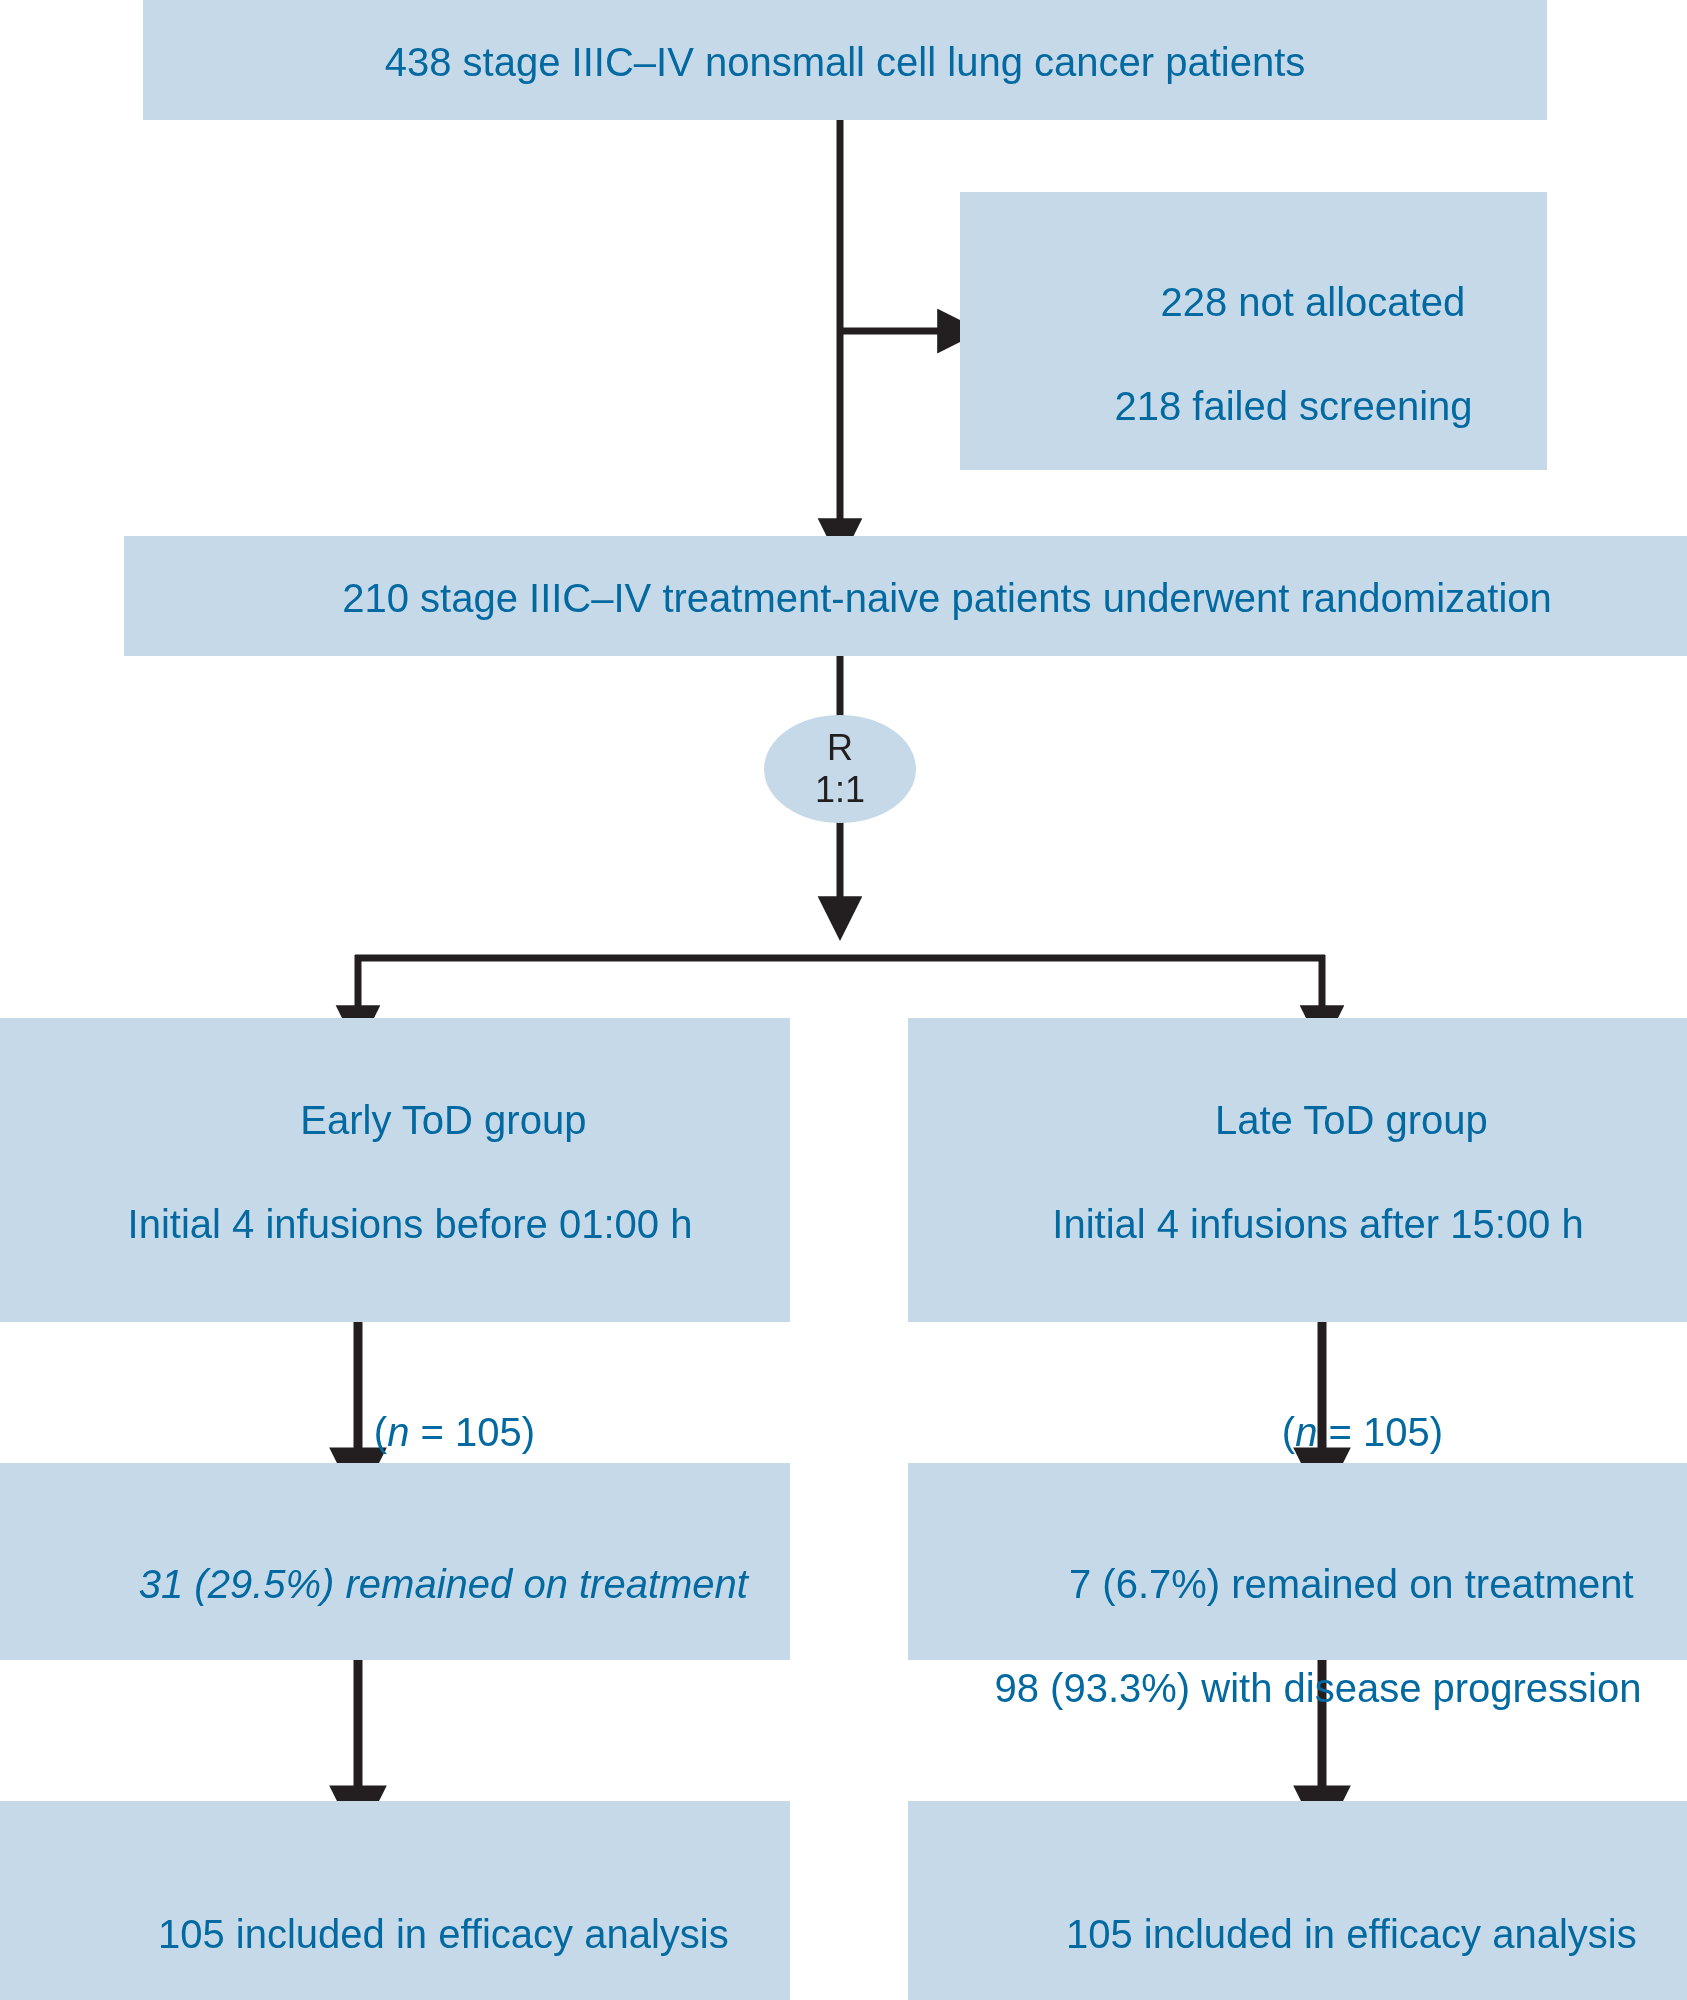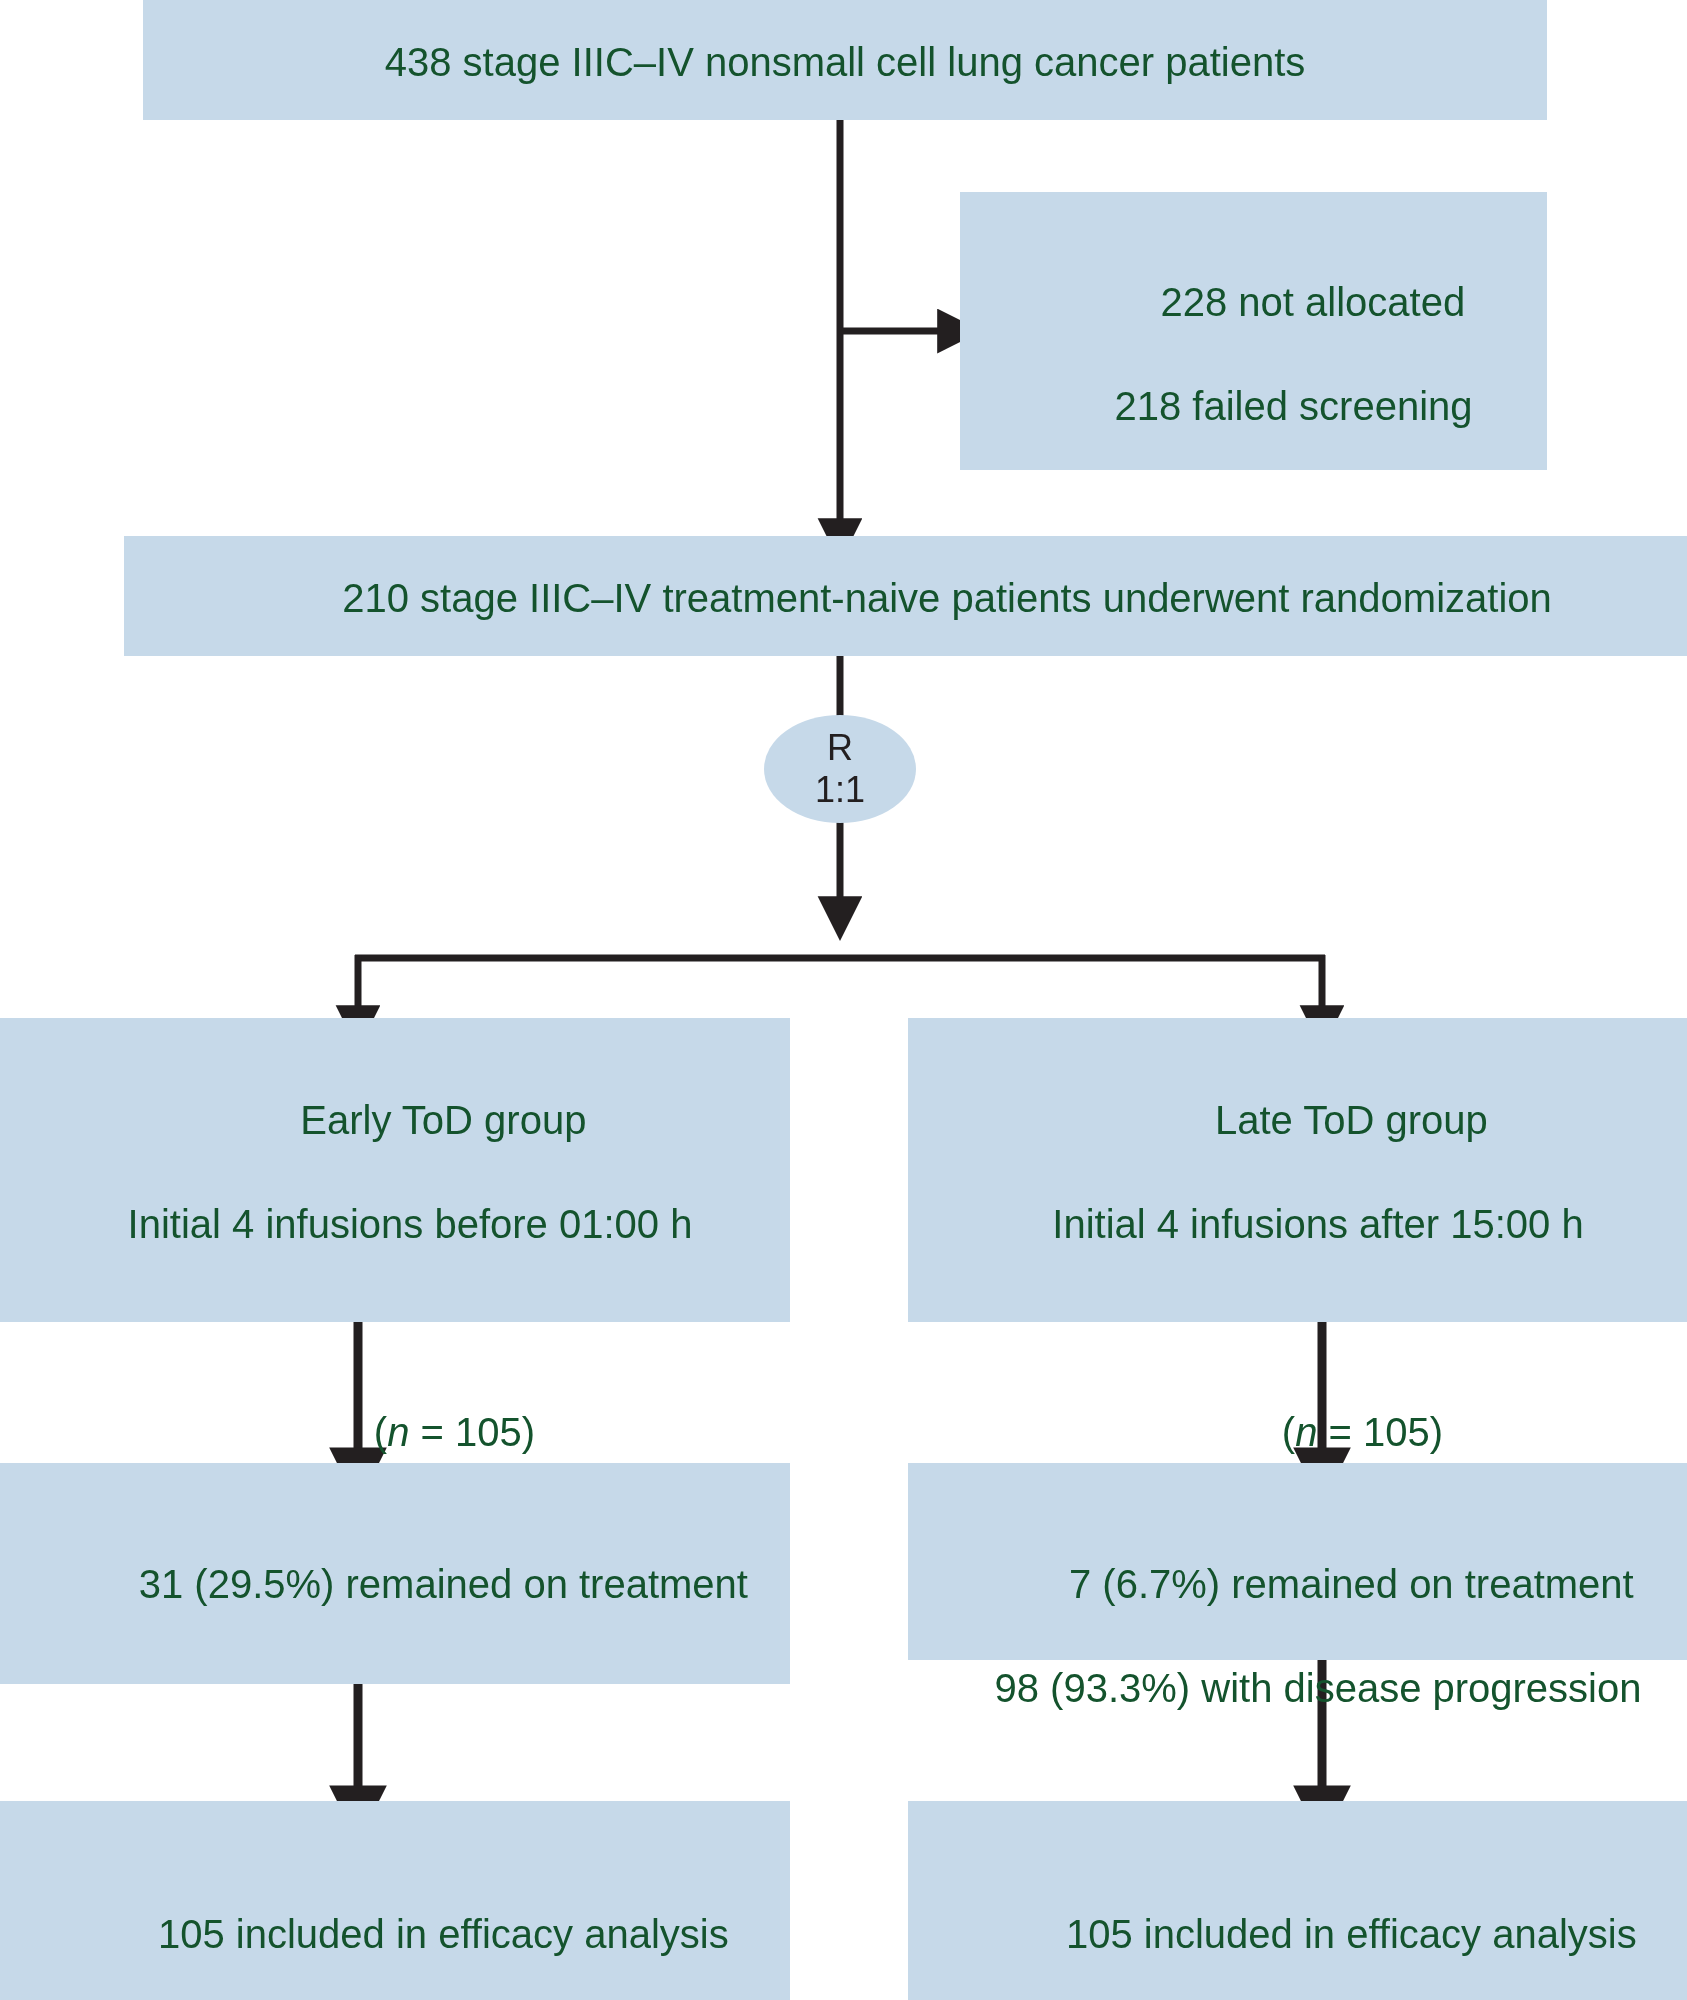--- a/index.html
+++ b/index.html
@@ -22,21 +22,21 @@
     background: #c6d9e9;
     box-sizing: border-box;
     color: #231f20;
   }
   .box .txt {
     position: absolute;
     left: 0;
     right: 0;
     font-size: 40px;
     line-height: 1.30;
-    color: #14532d;
+    color: #0369a1;
     white-space: pre;
   }
   .center .txt {
     text-align: center;
   }
   .left .txt {
     text-align: center;
   }
   .indent {
     display: block;
@@ -150,21 +150,21 @@
         <span>(</span><i>n</i><span> = 105)</span>
       </span>
       <span class="gap"></span>
       <span style="display:block">
         <span>Sintilimab (</span><i>n</i><span> = 81)</span>
       </span>
       
     </div>
   </div>
 
-  <div class="box left" style="left:0px; top:1463px; width:790px; height:221px;">
+  <div class="box left" style="left:0px; top:1463px; width:790px; height:197px;font-style:italic;">
     <div class="txt" style="top:43px; padding-left:30px;">
       <span>31 (29.5%) remained on treatment</span>
     </div>
   </div>
 
   <div class="box left" style="left:908px; top:1463px; width:790px; height:197px;">
     <div class="txt" style="top:43px; padding-left:30px;">
       <span>7 (6.7%) remained on treatment</span>
       <span style="display:block">98 (93.3%) with disease progression</span>
     </div>

